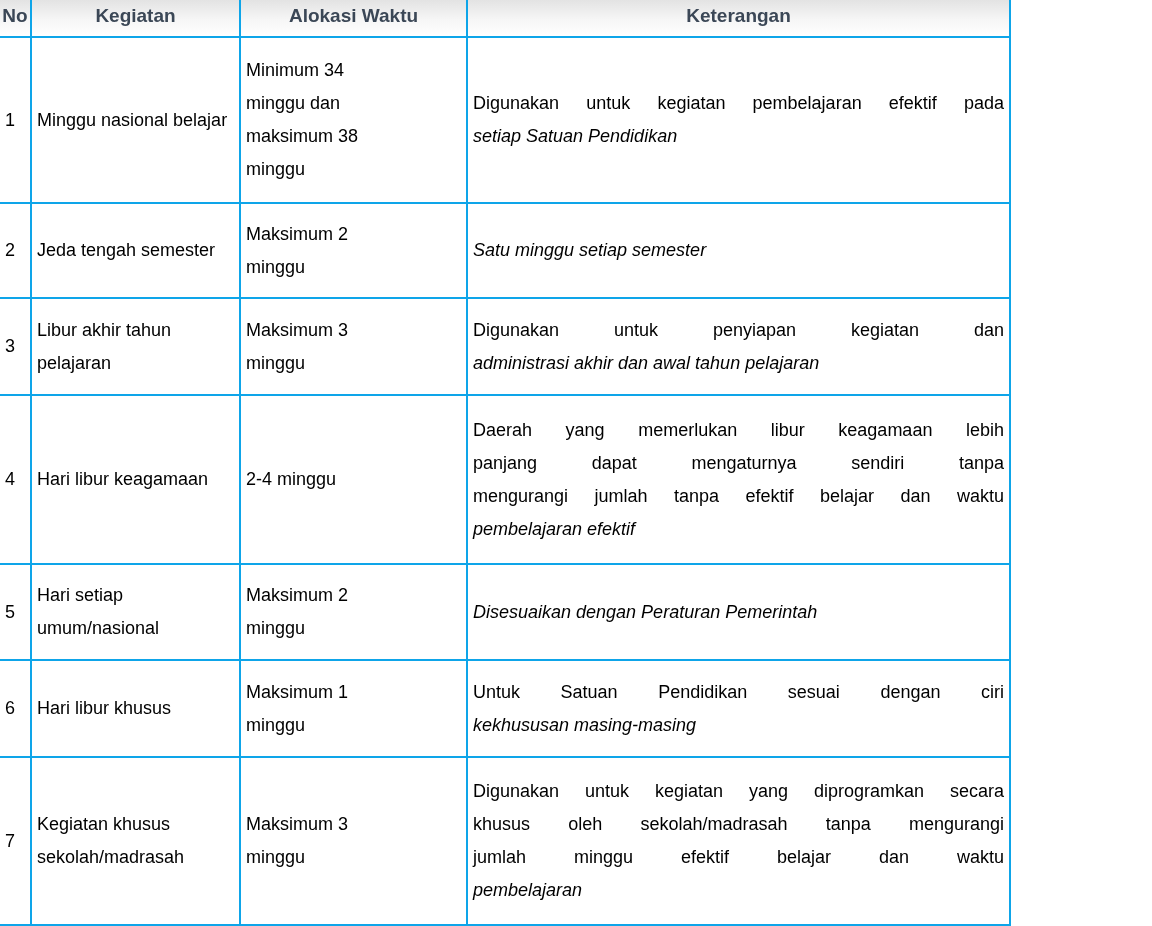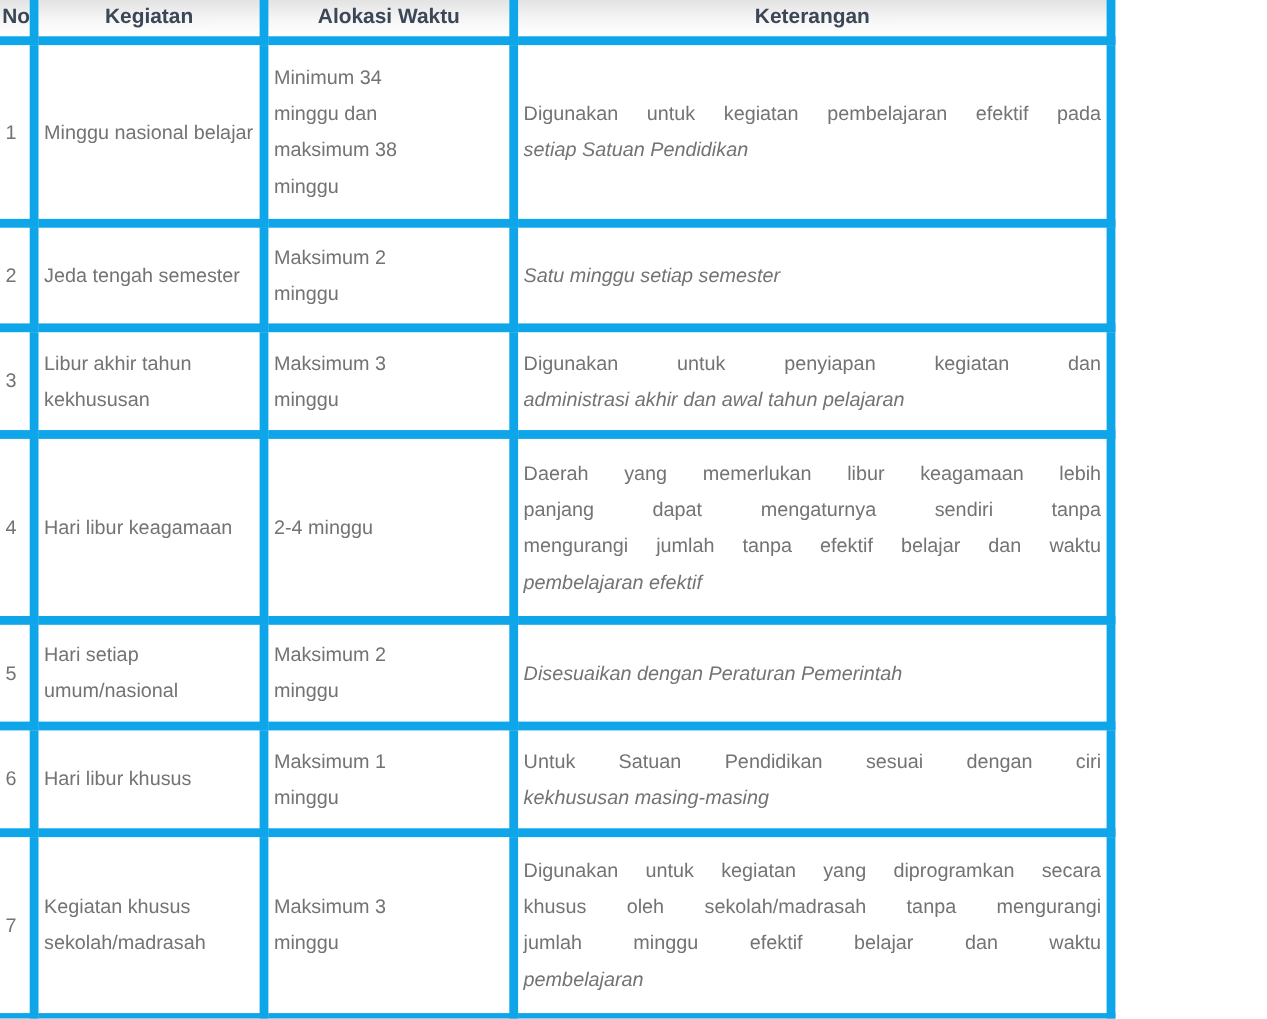--- a/index.html
+++ b/index.html
@@ -18,23 +18,23 @@
     background: #ffffff;
   }
   table.sched {
     border-collapse: collapse;
     table-layout: fixed;
     width: 1010px;
     margin: 0;
   }
   table.sched th,
   table.sched td {
-    border: 8px solid #0ea5e9;
+    border: 2px solid #0ea5e9;
     vertical-align: middle;
-    color: #737373;
+    color: #000000;
     font-size: 18px;
     line-height: 33px;
     padding: 0 5px;
     overflow: hidden;
     box-sizing: border-box;
   }
   
   table.sched th:first-child,
   table.sched td:first-child { border-left: none; }
   table.sched tr.hrow th { border-top: none; }
@@ -118,21 +118,21 @@
             <span class="line">minggu</span>
           </td>
       <td class="c-ket just">
             <span class="line">Satu minggu setiap semester</span>
           </td>
     </tr>
     <tr class="r3">
       <td class="c-no">3</td>
       <td class="c-keg">
             <span class="line">Libur akhir tahun</span>
-            <span class="line">kekhususan</span>
+            <span class="line">pelajaran</span>
           </td>
       <td class="c-alo">
             <span class="line">Maksimum 3</span>
             <span class="line">minggu</span>
           </td>
       <td class="c-ket just">
             <span class="line">Digunakan untuk penyiapan kegiatan dan</span>
             <span class="line">administrasi akhir dan awal tahun pelajaran</span>
           </td>
     </tr>

